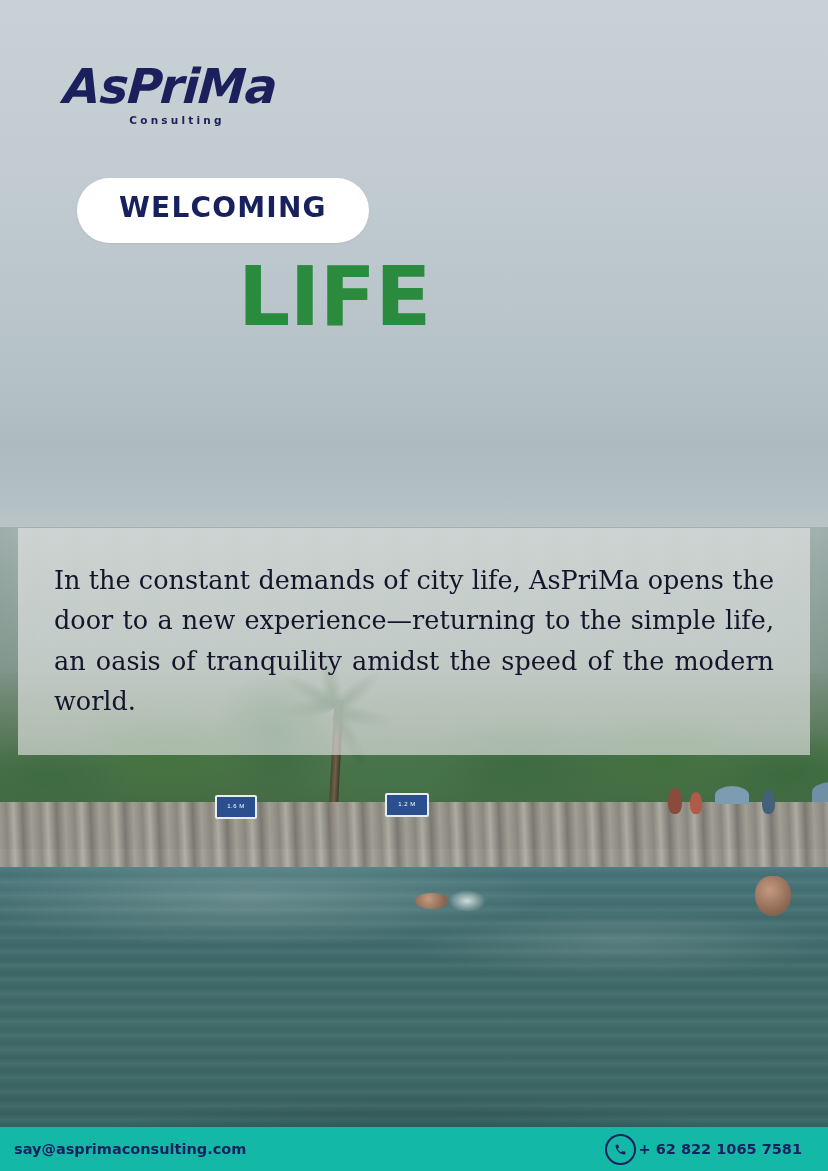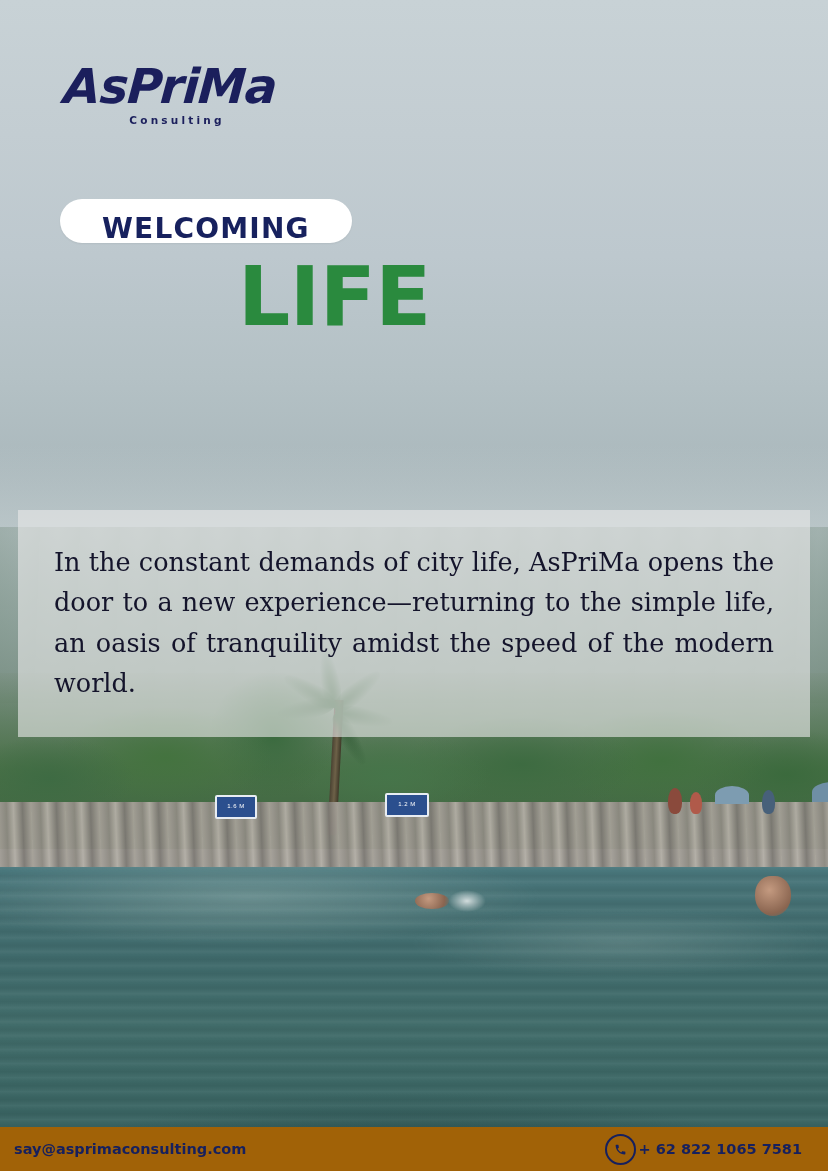--- a/index.html
+++ b/index.html
@@ -192,27 +192,26 @@
     padding-right: 4px;
     font-family: "DejaVu Sans", sans-serif;
     font-size: 10.5px;
     font-weight: 700;
     letter-spacing: 3.2px;
     color: #1b1f5c;
   }
 
   .pill {
     position: absolute;
-    left: 60px;
+    left: 77px;
     top: 178px;
     background: #ffffff;
     border-radius: 34px;
-    padding: 16px 42px 0 42px;
+    padding: 16px 42px 21px 42px;
     box-shadow: 0 1px 2px rgba(0,0,0,0.06);
-    margin-top: 21px;
   }
   .pill span {
     font-family: "DejaVu Sans", sans-serif;
     font-weight: 700;
     font-size: 28px;
     letter-spacing: 1.2px;
     color: #17215e;
     line-height: 1;
   }
 
@@ -250,42 +249,42 @@
     font-weight: 700;
     font-size: 82px;
     letter-spacing: -0.5px;
     color: #2a8a3e;
     line-height: 1;
   }
 
   .bodybox {
     position: absolute;
     left: 18px;
-    top: 510px;
+    top: 528px;
     width: 792px;
     padding: 32px 36px 34px 36px;
     background: rgba(233,233,233,0.62);
     box-sizing: border-box;
   }
   .bodybox p {
     margin: 0;
     font-family: "DejaVu Serif", serif;
     font-size: 25.5px;
     line-height: 1.58;
     color: #14142b;
     text-align: justify;
   }
 
   .footer {
     position: absolute;
     left: 0;
     bottom: 0;
     width: 100%;
     height: 44px;
-    background: #a16207;
+    background: #14b8a6;
     display: flex;
     align-items: center;
     justify-content: space-between;
     padding: 0 14px;
     box-sizing: border-box;
   }
   .footer .email {
     font-family: "DejaVu Sans", sans-serif;
     font-weight: 700;
     font-size: 14.5px;

